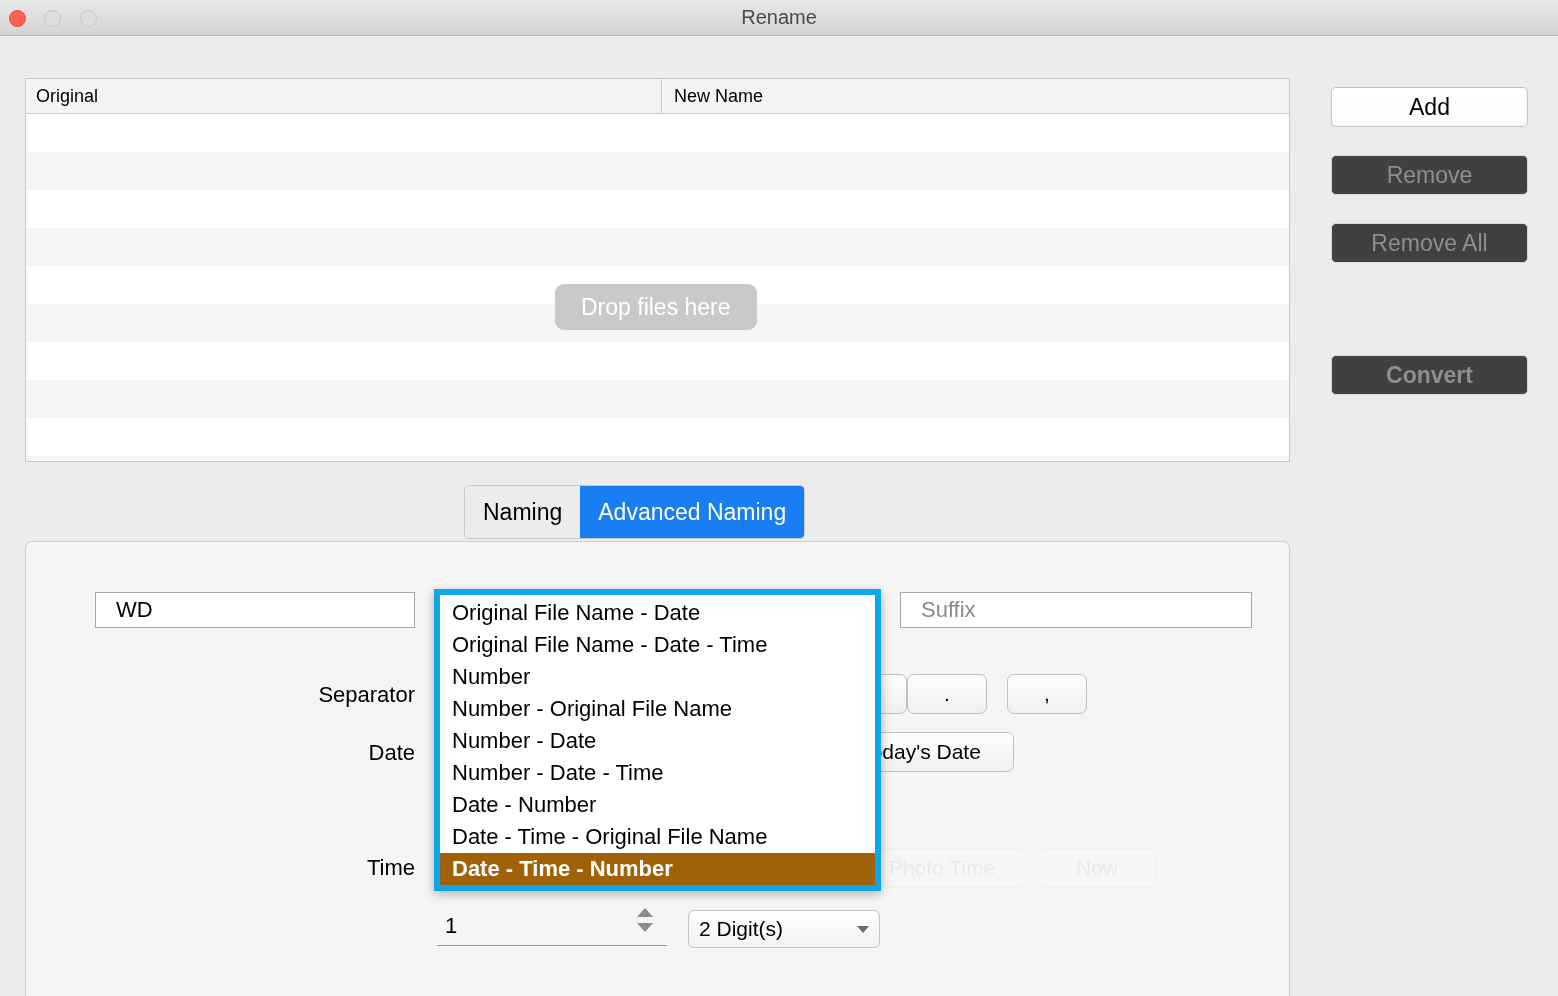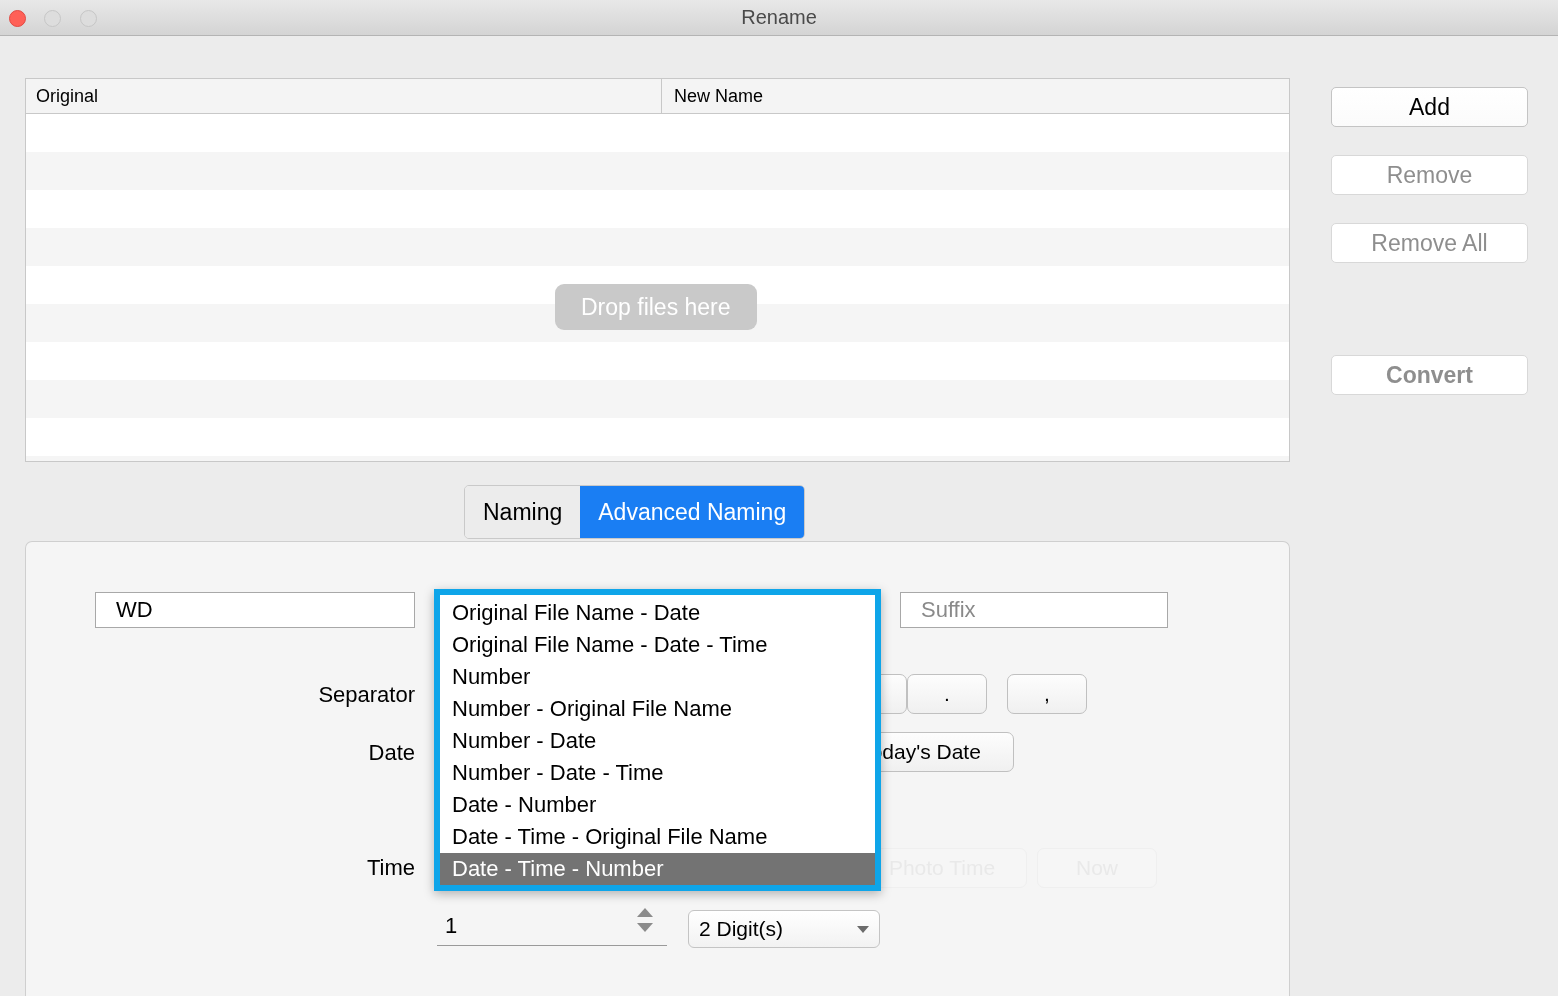--- a/index.html
+++ b/index.html
@@ -103,21 +103,21 @@
     height: 40px;
     border-radius: 5px;
     border: 1px solid #c4c4c4;
     font-size: 23px;
     text-align: center;
     line-height: 38px;
     background: linear-gradient(to bottom, #ffffff 0%, #fbfbfb 100%);
     color: #000;
   }
   .side-btn.disabled {
-    background: #ffffff;
+    background: #404040;
     color: #8e8e8e;
     border-color: #d8d8d8;
   }
   .side-btn.add       { top: 87px; }
   .side-btn.remove    { top: 155px; }
   .side-btn.removeall { top: 223px; }
   .side-btn.convert   { top: 355px; font-weight: bold; }
 
   
   .tabs {
@@ -160,21 +160,21 @@
     background: #ffffff;
     border: 1px solid #a8a8a8;
     font-size: 22px;
     line-height: 34px;
     padding-left: 20px;
     color: #000;
     white-space: nowrap;
     overflow: hidden;
   }
   .textfield.prefix { left: 95px; top: 592px; width: 320px; }
-  .textfield.suffix { left: 900px; top: 592px; width: 268px; color: #8a8a8a; }
+  .textfield.suffix { left: 900px; top: 592px; width: 352px; color: #8a8a8a; }
 
   .row-label {
     position: absolute;
     font-size: 22px;
     color: #000;
     text-align: right;
     white-space: nowrap;
   }
   .row-label.separator { left: 150px; top: 682px; width: 265px; }
   .row-label.date      { left: 150px; top: 740px; width: 265px; }
@@ -283,22 +283,23 @@
   }
   .popup-item {
     height: 32px;
     line-height: 32px;
     padding-left: 12px;
     font-size: 22px;
     color: #000;
     white-space: nowrap;
   }
   .popup-item.selected {
-    background: #737373;
+    background: #a16207;
     color: #ffffff;
+    font-weight: bold;
   }
 </style>
 </head>
 <body>
 
 <div id="app">
 
   <div class="titlebar">
     <div class="traffic close"></div>
     <div class="traffic min"></div>

